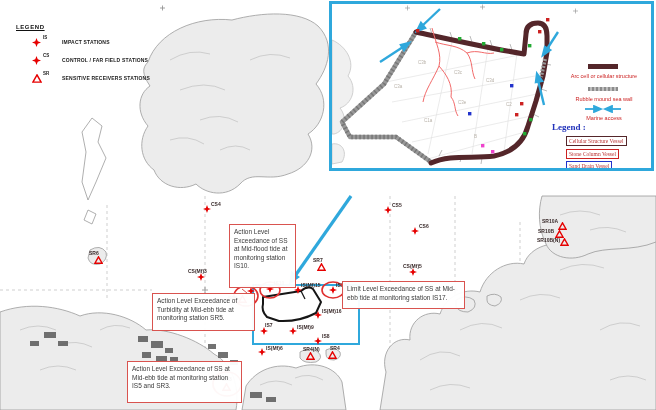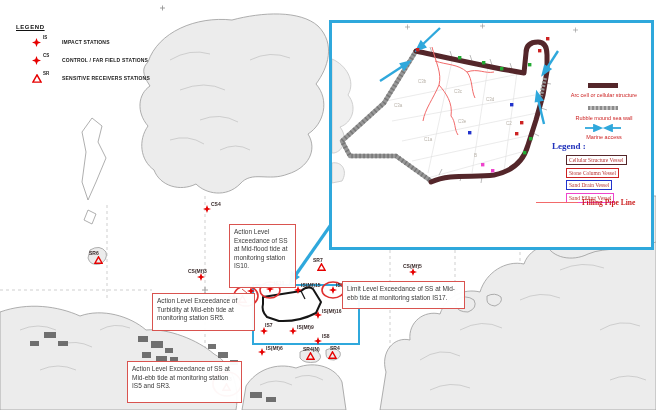--- a/index.html
+++ b/index.html
@@ -26,21 +26,21 @@
 
   
   .anno{position:absolute;z-index:5;background:rgba(255,255,255,.96);border:1.5px solid #d9534f;
         color:#3a3a3a;font-size:6.5px;line-height:1.32;padding:3px 4px;box-sizing:border-box;}
   #a1{left:229px;top:224px;width:67px;height:64px;}
   #a2{left:152px;top:293px;width:103px;height:38px;}
   #a3{left:127px;top:361px;width:115px;height:42px;}
   #a4{left:342px;top:281px;width:123px;height:28px;}
 
   
-  .inset{position:absolute;left:329px;top:20px;width:325px;height:230px;background:#fff;
+  .inset{position:absolute;left:329px;top:1px;width:325px;height:170px;background:#fff;
          border:3px solid #2fa8dc;box-sizing:border-box;z-index:6;overflow:hidden;padding-left:36px;}
   #inset-svg{position:absolute;left:0;top:0;}
   .area-label{position:absolute;font-size:4.5px;color:#b9b2a9;white-space:nowrap;}
   .sw-arc{position:absolute;left:256px;top:60px;width:30px;height:4.5px;background:#54262a;}
   .sw-wall{position:absolute;left:256px;top:83px;width:30px;height:4px;
            background:repeating-linear-gradient(90deg,#8c8c8c 0 2px,#bdbdbd 2px 4px);}
   .lt{position:absolute;font-size:5.5px;color:#cc2222;text-align:center;white-space:nowrap;}
   .lt-arc{left:224px;top:69px;width:96px;}
   .lt-wall{left:224px;top:92px;width:96px;}
   .sw-arrows{position:absolute;left:252px;top:101px;}

